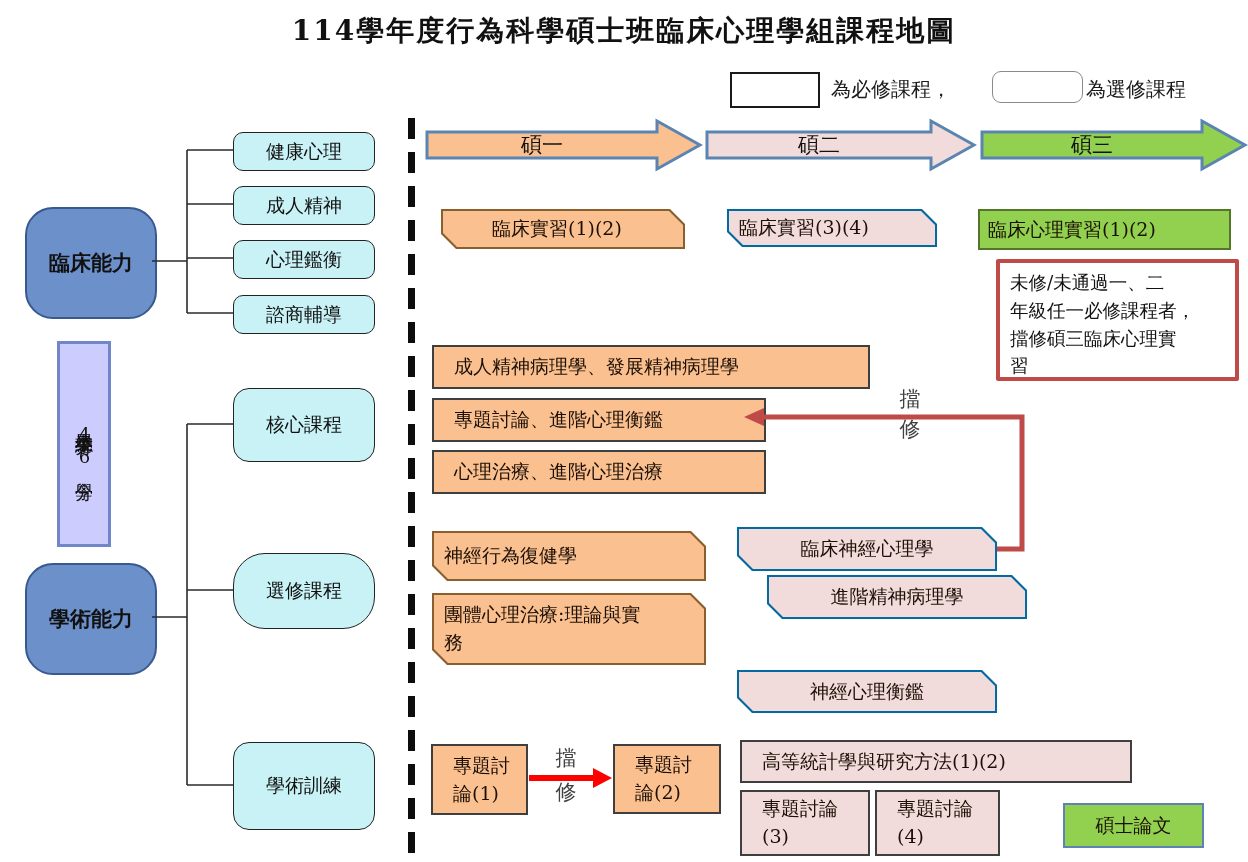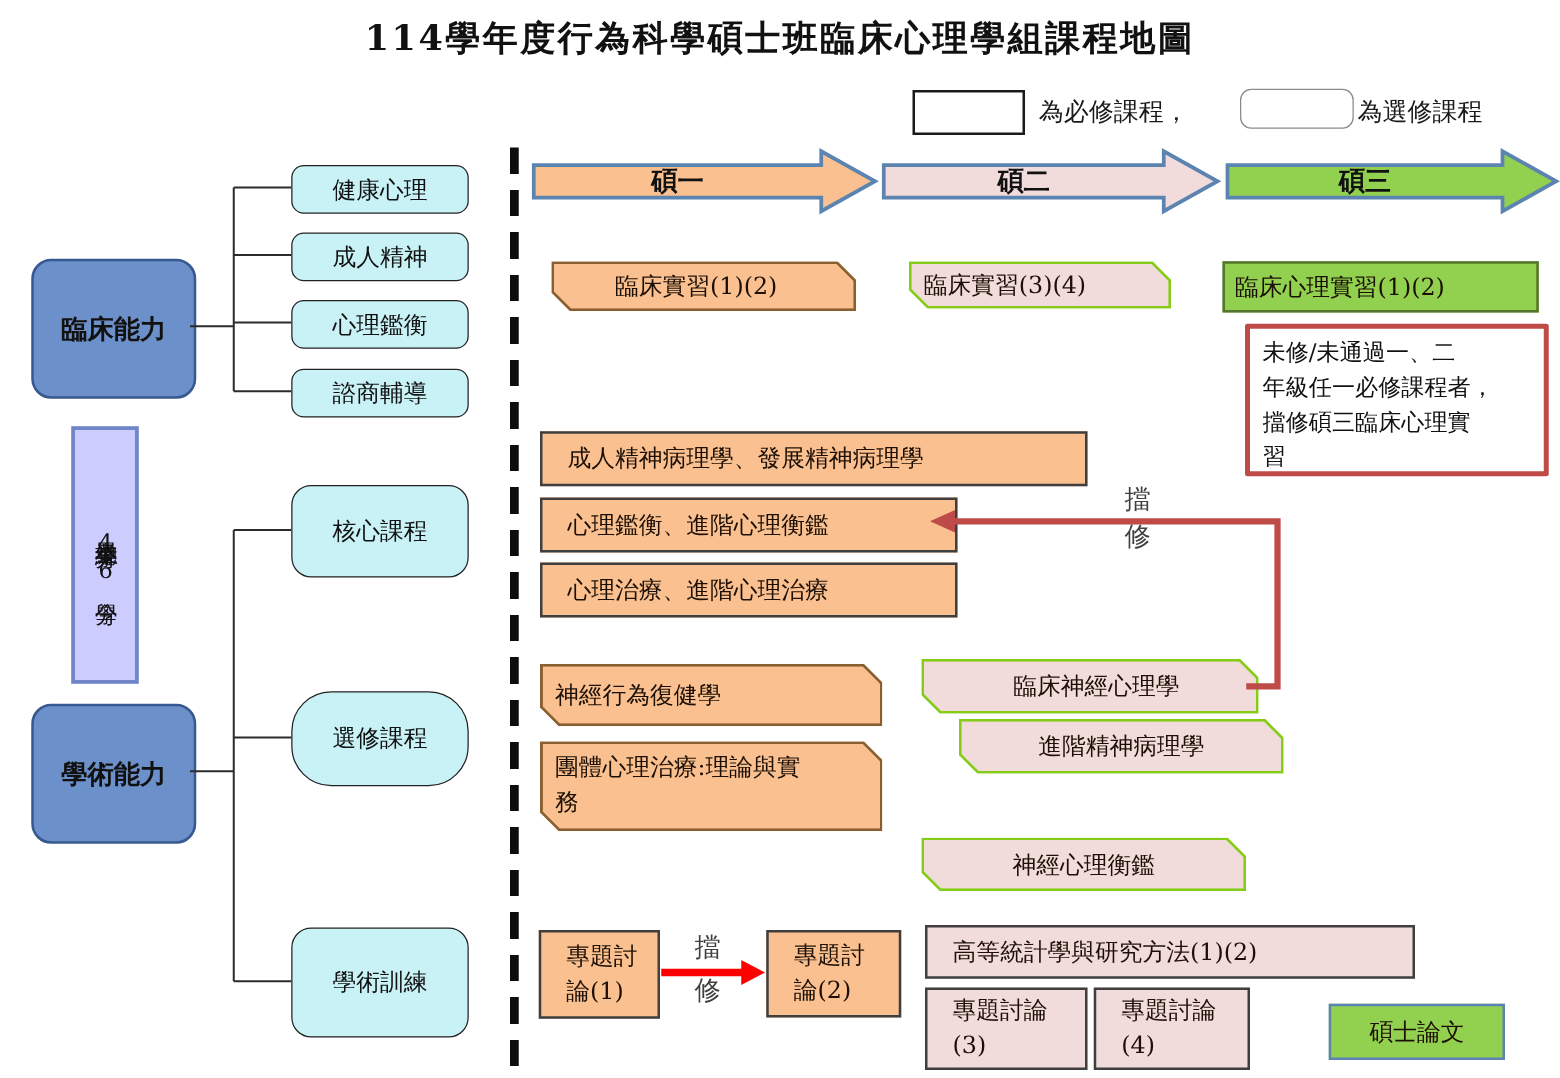--- a/index.html
+++ b/index.html
@@ -16,29 +16,29 @@
   .legend-req-box { position:absolute; left:730px; top:72px; width:86px; height:32px;
     background:#fff; border:2px solid #1a1a1a; }
   .legend-elec-box { position:absolute; left:992px; top:71px; width:89px; height:30px;
     background:#fff; border:1.5px solid #8a8a8a; border-radius:9px; }
   .legend-label { position:absolute; top:76px; font-size:20px; }
   
   .year-arrow { position:absolute; top:118px; height:54px; }
   .year-arrow svg { position:absolute; left:0; top:0; }
   .year-arrow .lbl { position:absolute; left:0; top:8px; bottom:8px; right:44px;
     display:flex; align-items:center; justify-content:center;
-    font-size:21px; font-weight:bold; color:#111; }
+    font-size:21px; font-weight:normal; color:#111; }
   
   .divider {
     position:absolute; left:408px; top:118px; width:7px; height:744px;
     background:repeating-linear-gradient(to bottom,#0d0d0d 0 21px,transparent 21px 34px);
   }
   
   .bluebox { position:absolute; left:25px; width:128px; height:108px;
-    background:#6C90C9; border:2.5px solid #38598f; border-radius:16px;
+    background:#6C90C9; border:2.5px solid #38598f; border-radius:28px;
     display:flex; align-items:center; justify-content:center;
     font-size:21px; font-weight:bold; color:#111; }
   .cyanbox { position:absolute; left:233px; width:140px;
     background:#C9F2F6; border:1.6px solid #222; border-radius:10px;
     display:flex; align-items:center; justify-content:center;
     font-size:19px; color:#111; }
   .credits {
     position:absolute; left:57px; top:341px; width:48px; height:200px;
     background:#CCCCFF; border:3px solid #7086C8;
     display:flex; align-items:center; justify-content:center;
@@ -52,21 +52,21 @@
   .rect.pink   { background:#F2DCDB; border:2px solid #3f3f3f; }
   .rect.green1 { background:#92D050; border:2px solid #55742c; }
   .rect.green2 { background:#92D050; border:2px solid #5C83B4; }
   .snip { position:absolute; display:flex; align-items:center;
     font-size:19px; color:#1c0f05;
     clip-path:polygon(0 0,calc(100% - 15px) 0,100% 15px,100% 100%,15px 100%,0 calc(100% - 15px)); }
   .snip::before { content:""; position:absolute; inset:2px; background:var(--fill);
     clip-path:polygon(0 0,calc(100% - 14px) 0,100% 14px,100% 100%,14px 100%,0 calc(100% - 14px)); }
   .snip > span { position:relative; z-index:1; }
   .snip.orange { background:#8a5f2f; --fill:#FAC090; }
-  .snip.pink   { background:#84cc16;align-items:center; --fill:#F2DCDB; }
+  .snip.pink   { background:#0369a1;align-items:center; --fill:#F2DCDB; }
   .center { justify-content:center; }
   .padl10 { padding-left:20px; }
   .padl12 { padding-left:12px; }
   .padl8  { padding-left:8px; }
   .ml { white-space:pre-line; line-height:1.45; }
   .note {
     position:absolute; left:996px; top:259px; width:243px; height:122px;
     background:#fff; border:4px solid #BE4B48; border-radius:2px;
     box-sizing:border-box; padding:6px 10px;
     font-size:18.5px; line-height:1.5; white-space:pre-line; color:#111;
@@ -119,38 +119,38 @@
 
   <div class="bluebox" style="top:563px;">學術能力</div>
   <div class="cyanbox" style="top:388px; height:72px; border-radius:16px;">核心課程</div>
   <div class="cyanbox" style="top:553px; height:74px; border-radius:32px;">選修課程</div>
   <div class="cyanbox" style="top:742px; height:86px; border-radius:16px;">學術訓練</div>
 
   <div class="snip orange box-layer-z" style="left:441px; top:209px; width:205px; height:40px;">
     <span class="padl12">臨床實習(1)(2)</span>
   </div>
   <div class="rect orange padl10" style="left:432px; top:345px; width:414px; height:40px;">成人精神病理學、發展精神病理學</div>
-  <div class="rect orange padl10" style="left:432px; top:398px; width:310px; height:40px;">心理鑑衡、進階心理衡鑑</div>
+  <div class="rect orange padl10" style="left:432px; top:398px; width:310px; height:40px;">專題討論、進階心理衡鑑</div>
   <div class="rect orange padl10" style="left:432px; top:450px; width:310px; height:40px;">心理治療、進階心理治療</div>
   <div class="snip orange" style="left:432px; top:531px; width:274px; height:50px;">
     <span class="padl12">神經行為復健學</span>
   </div>
   <div class="snip orange" style="left:432px; top:593px; width:274px; height:72px;">
     <span class="padl12 ml">團體心理治療:理論與實
 務</span>
   </div>
   <div class="rect orange padl10 ml" style="left:431px; top:744px; width:97px; height:71px; box-sizing:border-box;">專題討
 論(1)</div>
   <div class="rect orange padl10 ml" style="left:613px; top:744px; width:108px; height:70px; box-sizing:border-box;">專題討
 論(2)</div>
 
   <div class="snip pink" style="left:727px; top:209px; width:210px; height:38px;">
     <span class="padl12">臨床實習(3)(4)</span>
   </div>
-  <div class="snip pink center" style="left:737px; top:527px; width:260px; height:44px;padding-left:10px;">
+  <div class="snip pink center" style="left:737px; top:527px; width:260px; height:44px;">
     <span>臨床神經心理學</span>
   </div>
   <div class="snip pink center" style="left:767px; top:575px; width:260px; height:44px;">
     <span>進階精神病理學</span>
   </div>
   <div class="snip pink center" style="left:737px; top:670px; width:260px; height:43px;">
     <span>神經心理衡鑑</span>
   </div>
   <div class="rect pink padl10" style="left:740px; top:740px; width:368px; height:39px;">高等統計學與研究方法(1)(2)</div>
   <div class="rect pink padl10 ml" style="left:740px; top:790px; width:130px; height:66px; box-sizing:border-box;">專題討論

